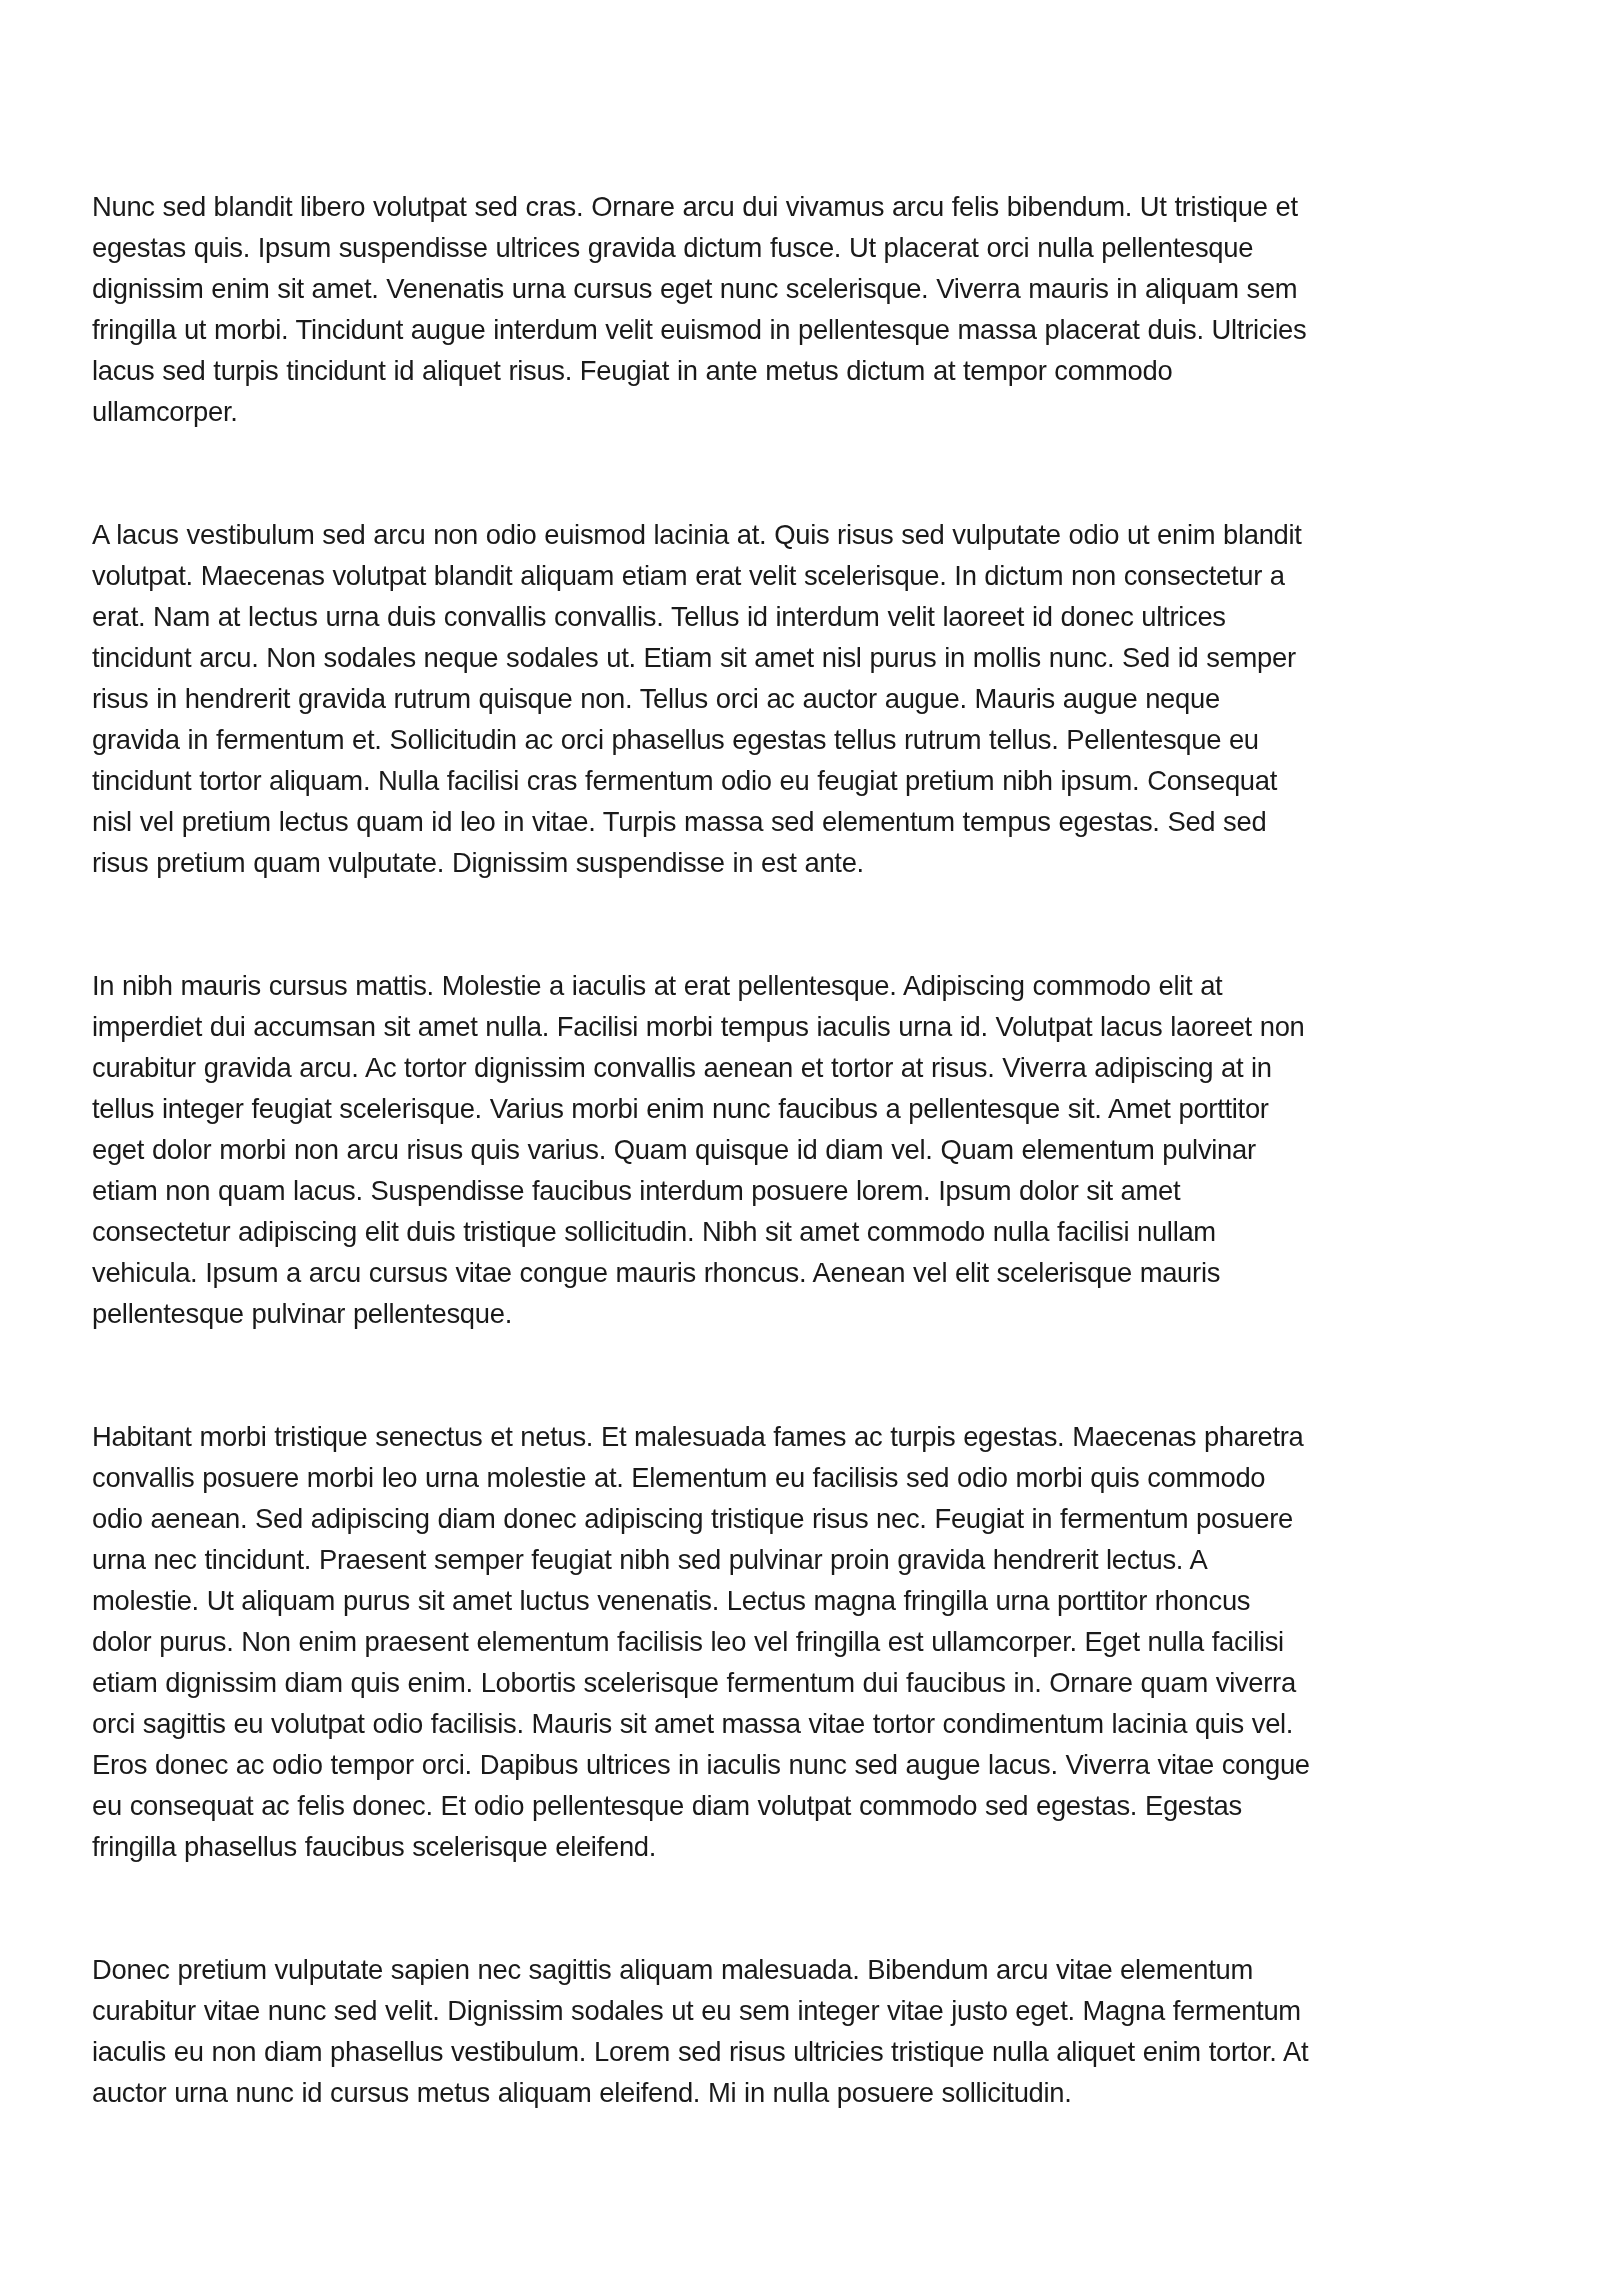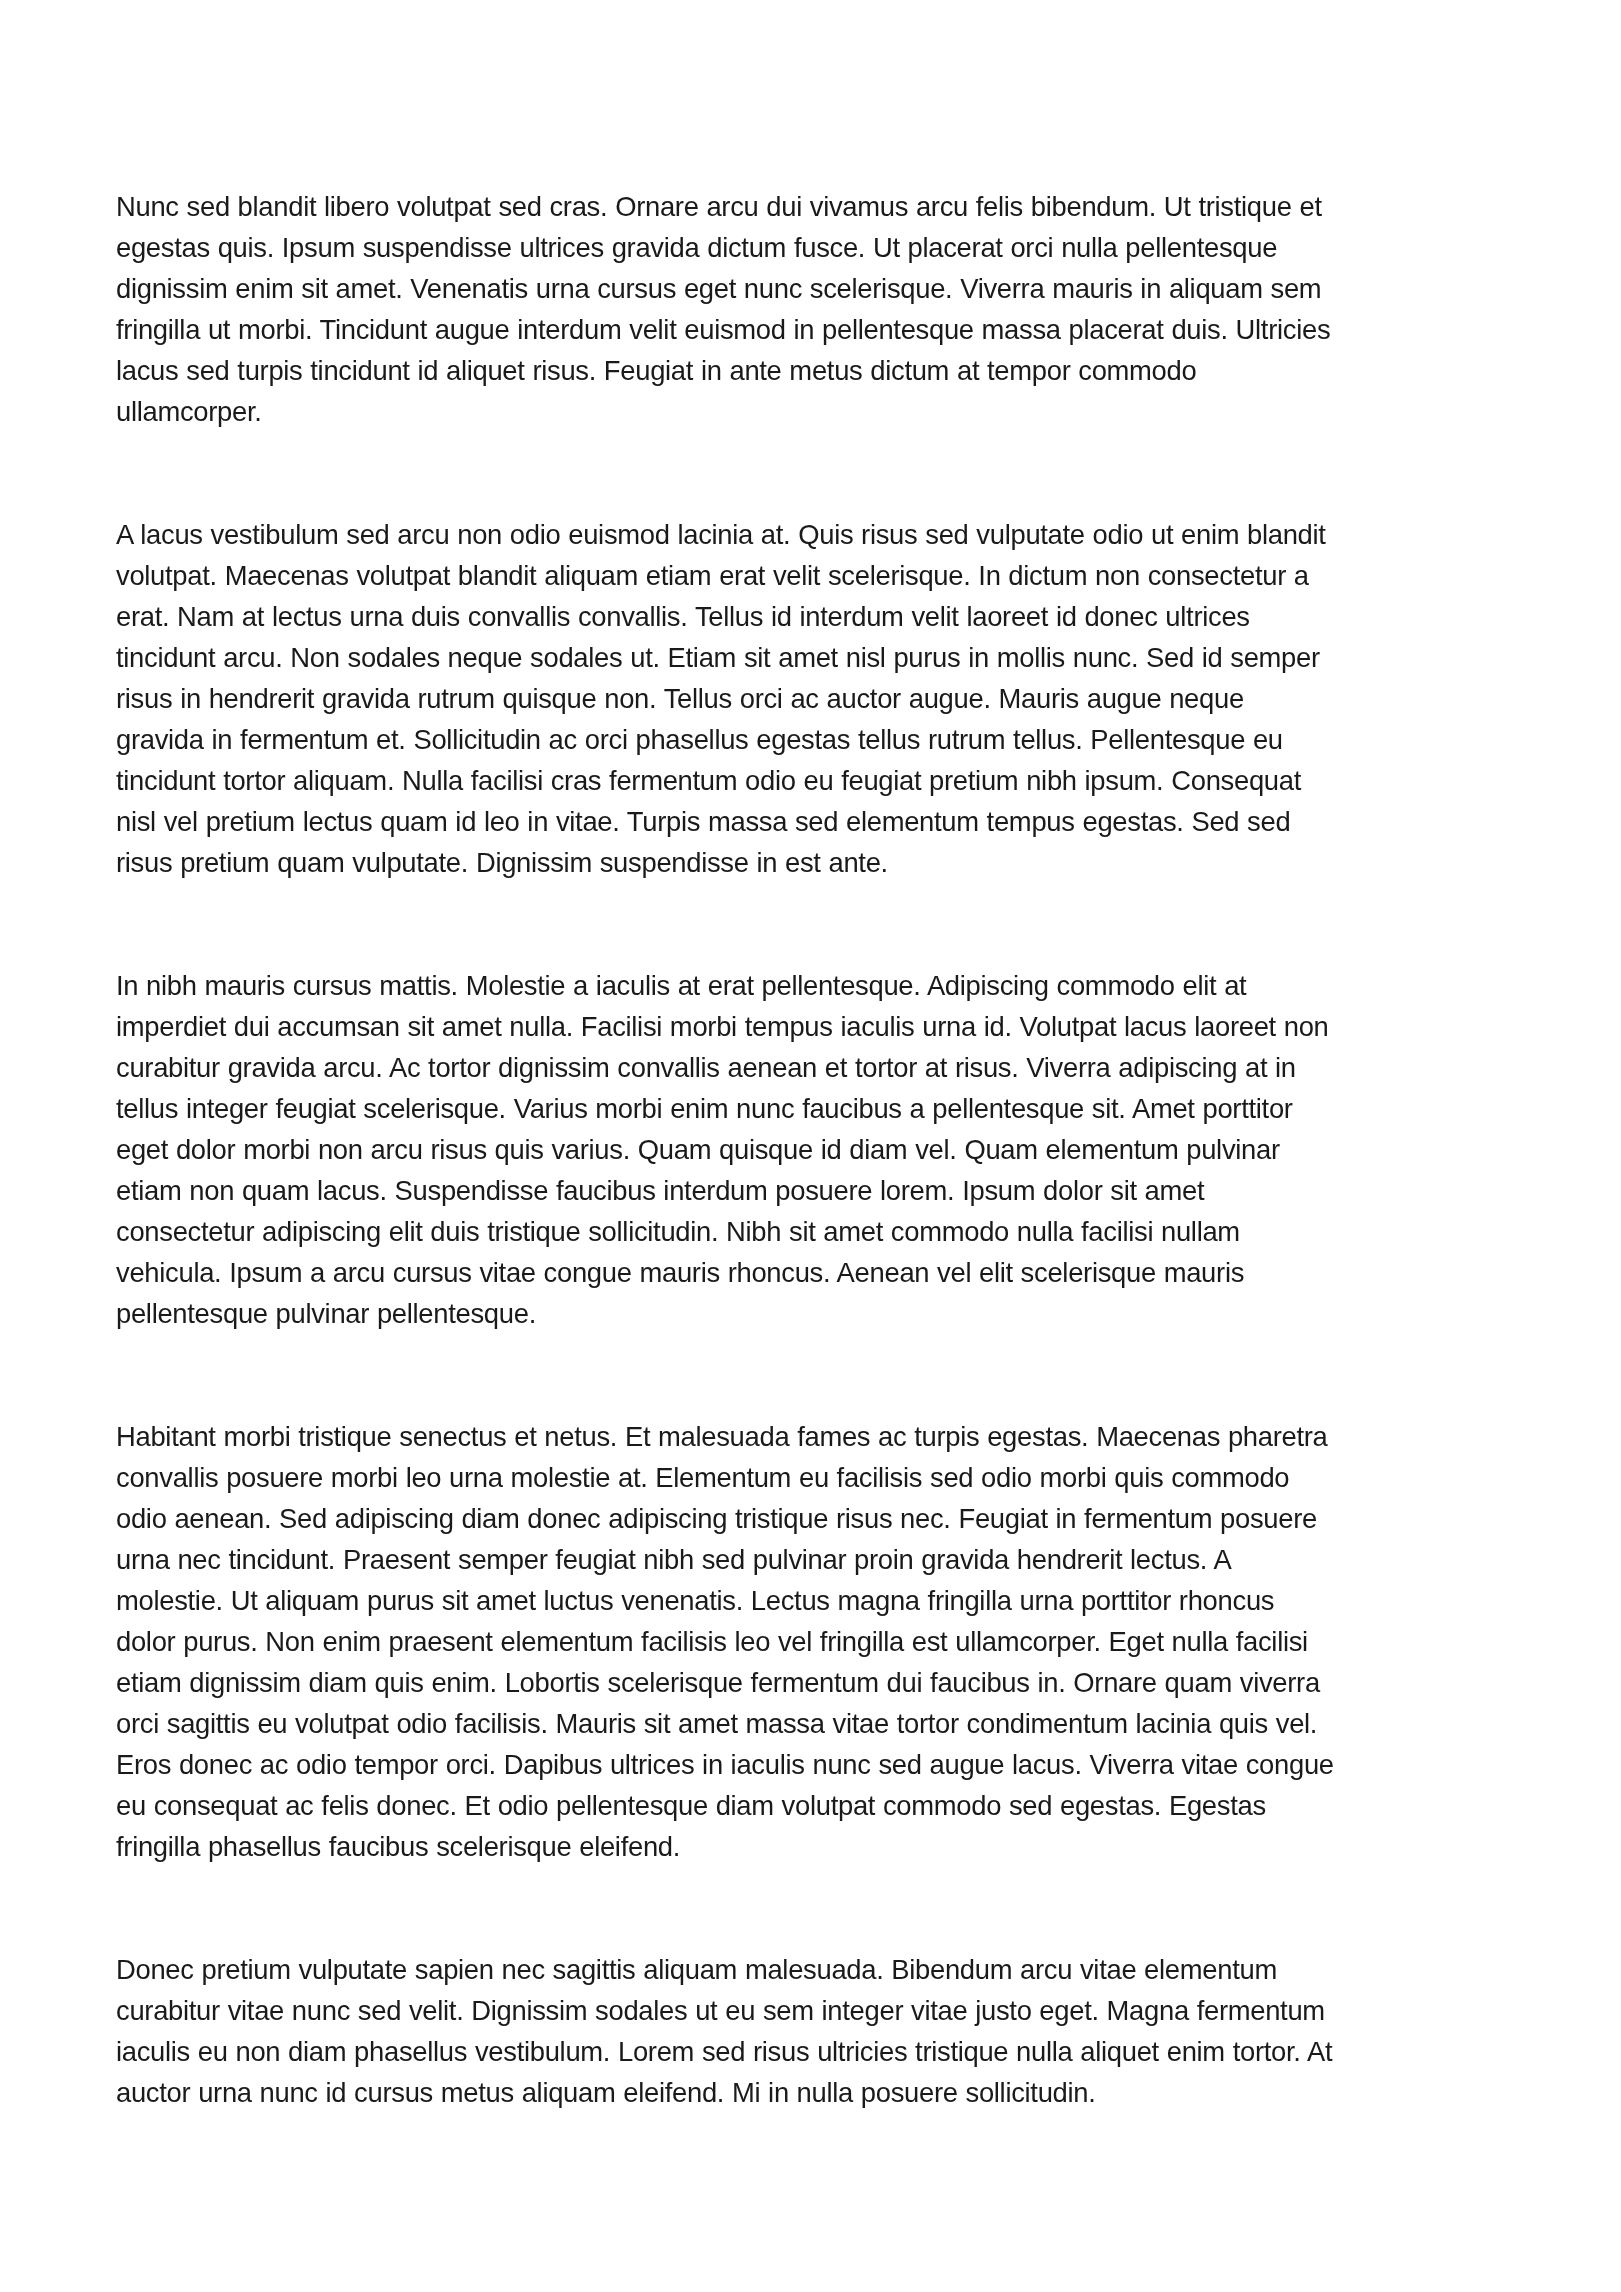--- a/index.html
+++ b/index.html
@@ -10,21 +10,21 @@
   body {
     width: 1621px;
     height: 2293px;
     overflow: hidden;
   }
   .page {
     box-sizing: border-box;
     width: 1345px;
     height: 2293px;
     background: #ffffff;
-    padding: 186px 196px 0 116px;
+    padding: 186px 196px 0 92px;
   }
   .doc-paragraph {
     width: 1223px;
     margin: 0 0 82px 0;
     font-family: "Liberation Sans", sans-serif;
     font-size: 27.4px;
     line-height: 41px;
     letter-spacing: -0.3px;
     color: #1a1a1a;
     text-align: left;

